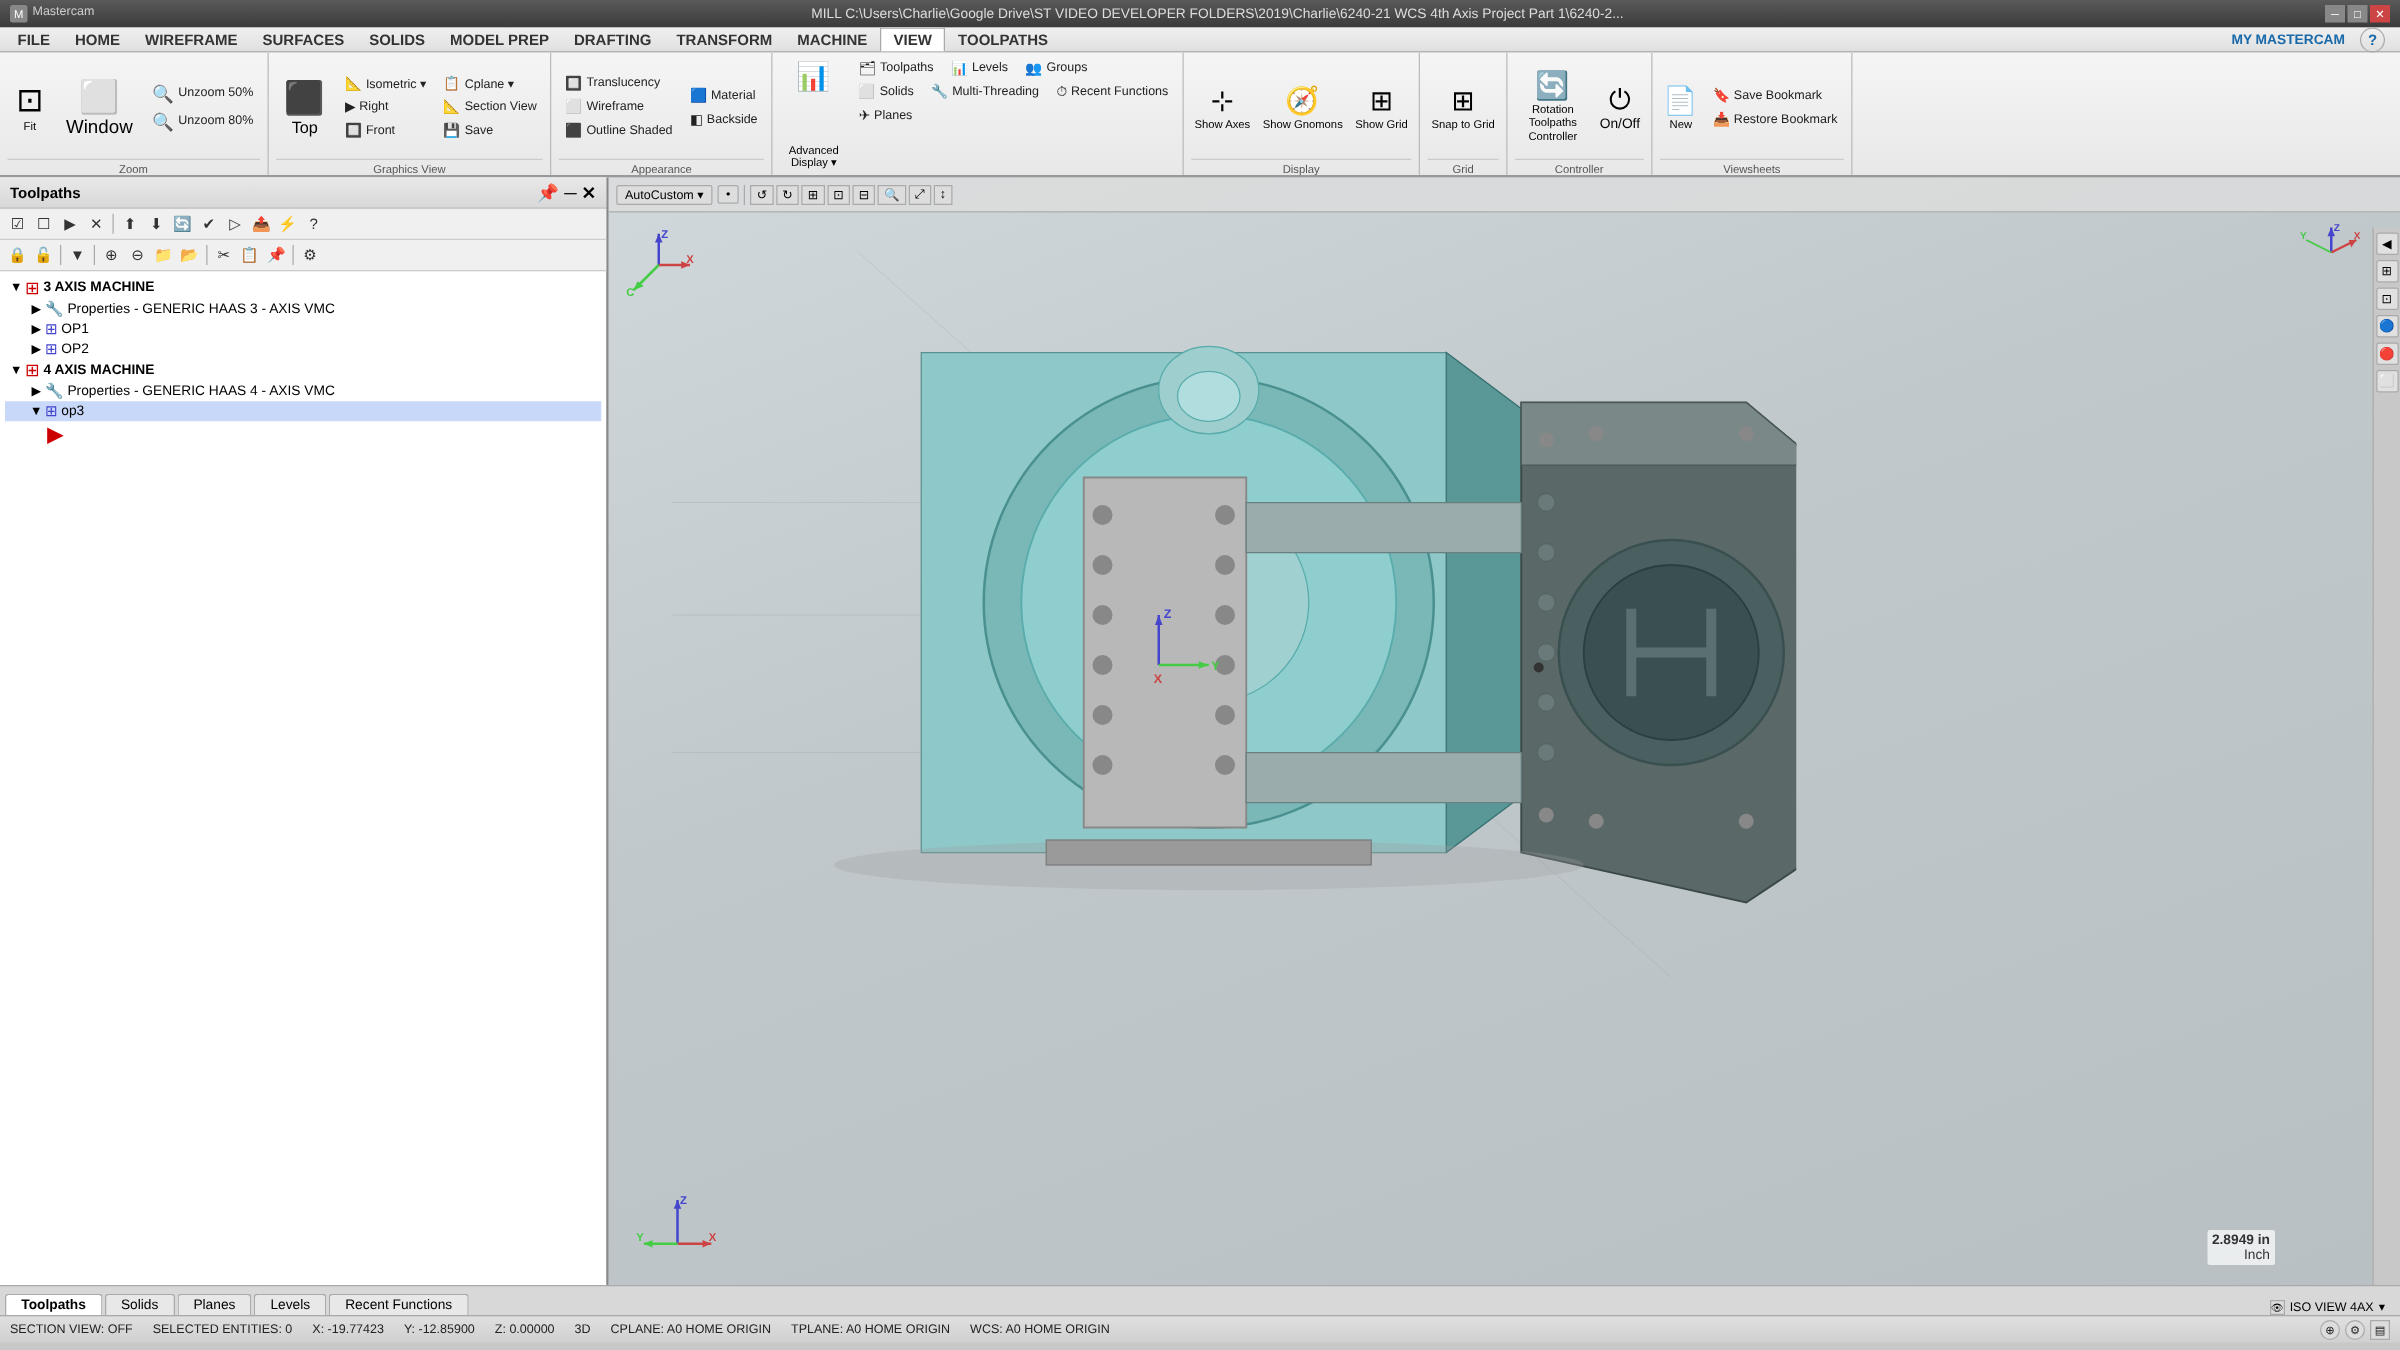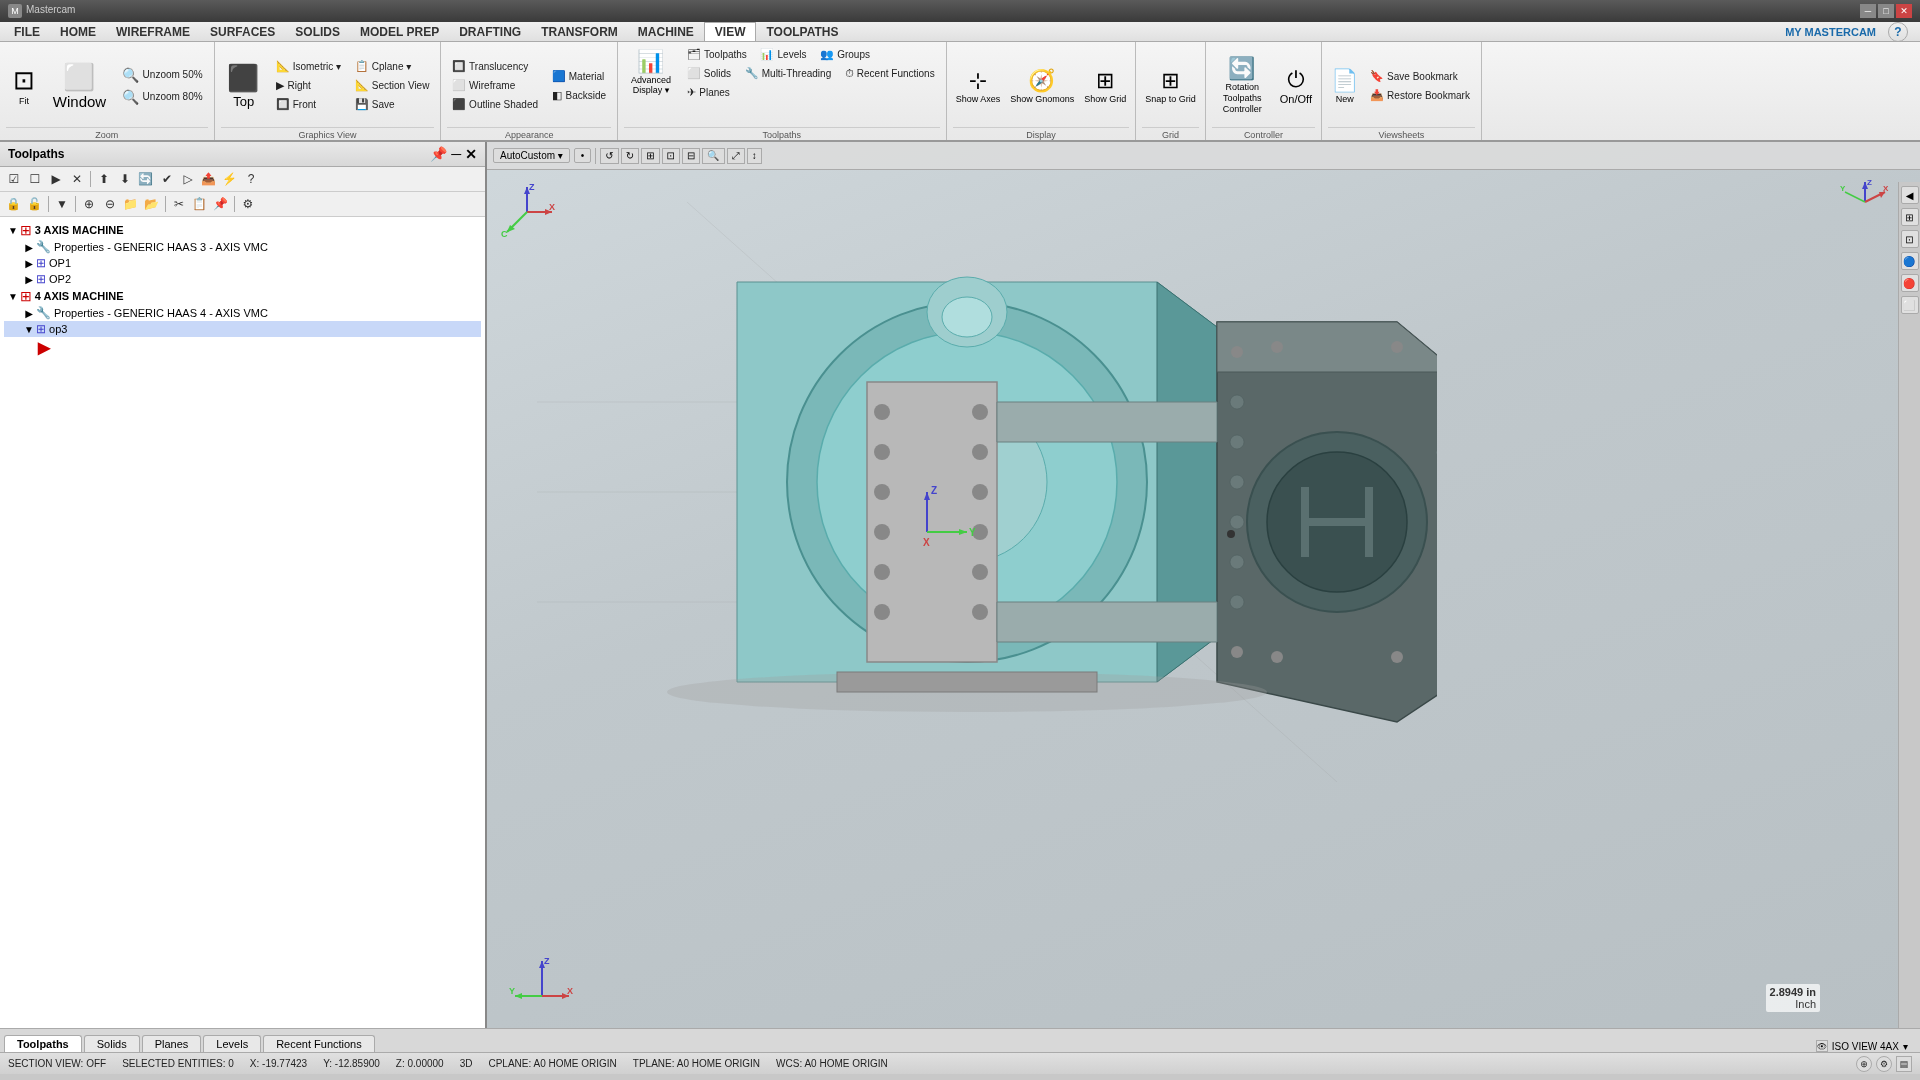--- a/index.html
+++ b/index.html
@@ -230,20 +230,21 @@
     }
   </style>
 </head>
 <body>
 
 <div id="titlebar">
   <div style="width:80px; display:flex; gap:4px;">
     <div style="width:14px;height:14px;background:#888;border-radius:2px;display:flex;align-items:center;justify-content:center;font-size:9px;color:#fff;">M</div>
     <span style="font-size:10px;color:#ccc;">Mastercam</span>
   </div>
+  <div class="title-text">MILL   C:\Users\Charlie\Google Drive\ST VIDEO DEVELOPER FOLDERS\2019\Charlie\6240-21 WCS 4th Axis Project Part 1\6240-2...</div>
   <div class="win-controls">
     <button class="win-btn">─</button>
     <button class="win-btn">□</button>
     <button class="win-btn close">✕</button>
   </div>
 </div>
 
 <div id="menubar">
   <div class="menu-item">FILE</div>
   <div class="menu-item">HOME</div>
@@ -353,21 +354,21 @@
       </div>
     </div>
     <div style="font-size:9px;color:#555;text-align:center;border-top:1px solid #ccc;padding-top:2px;margin-top:2px;">Appearance</div>
   </div>
 
   <div style="display:flex;flex-direction:column;border-right:1px solid #bbb;padding:4px 6px 0 6px;min-width:300px;">
     <div style="display:flex;flex-direction:column;gap:2px;flex:1;">
       <div style="display:flex;gap:4px;">
         <div style="display:flex;flex-direction:column;align-items:center;cursor:pointer;padding:2px 6px;border:1px solid transparent;border-radius:2px;">
           <div style="font-size:22px;">📊</div>
-          <span style="font-size:9px;text-align:center;">Advanced<br>Display ▾</span>
+          <span style="font-size:9px;text-align:center;margin-top:40px;">Advanced<br>Display ▾</span>
         </div>
         <div style="display:flex;flex-direction:column;gap:2px;font-size:10px;">
           <div style="display:flex;gap:4px;">
             <div class="rg-btn">
               <span style="font-size:11px;">🗂</span>
               <span>Toolpaths</span>
             </div>
             <div class="rg-btn">
               <span style="font-size:11px;">📊</span>
               <span>Levels</span>

